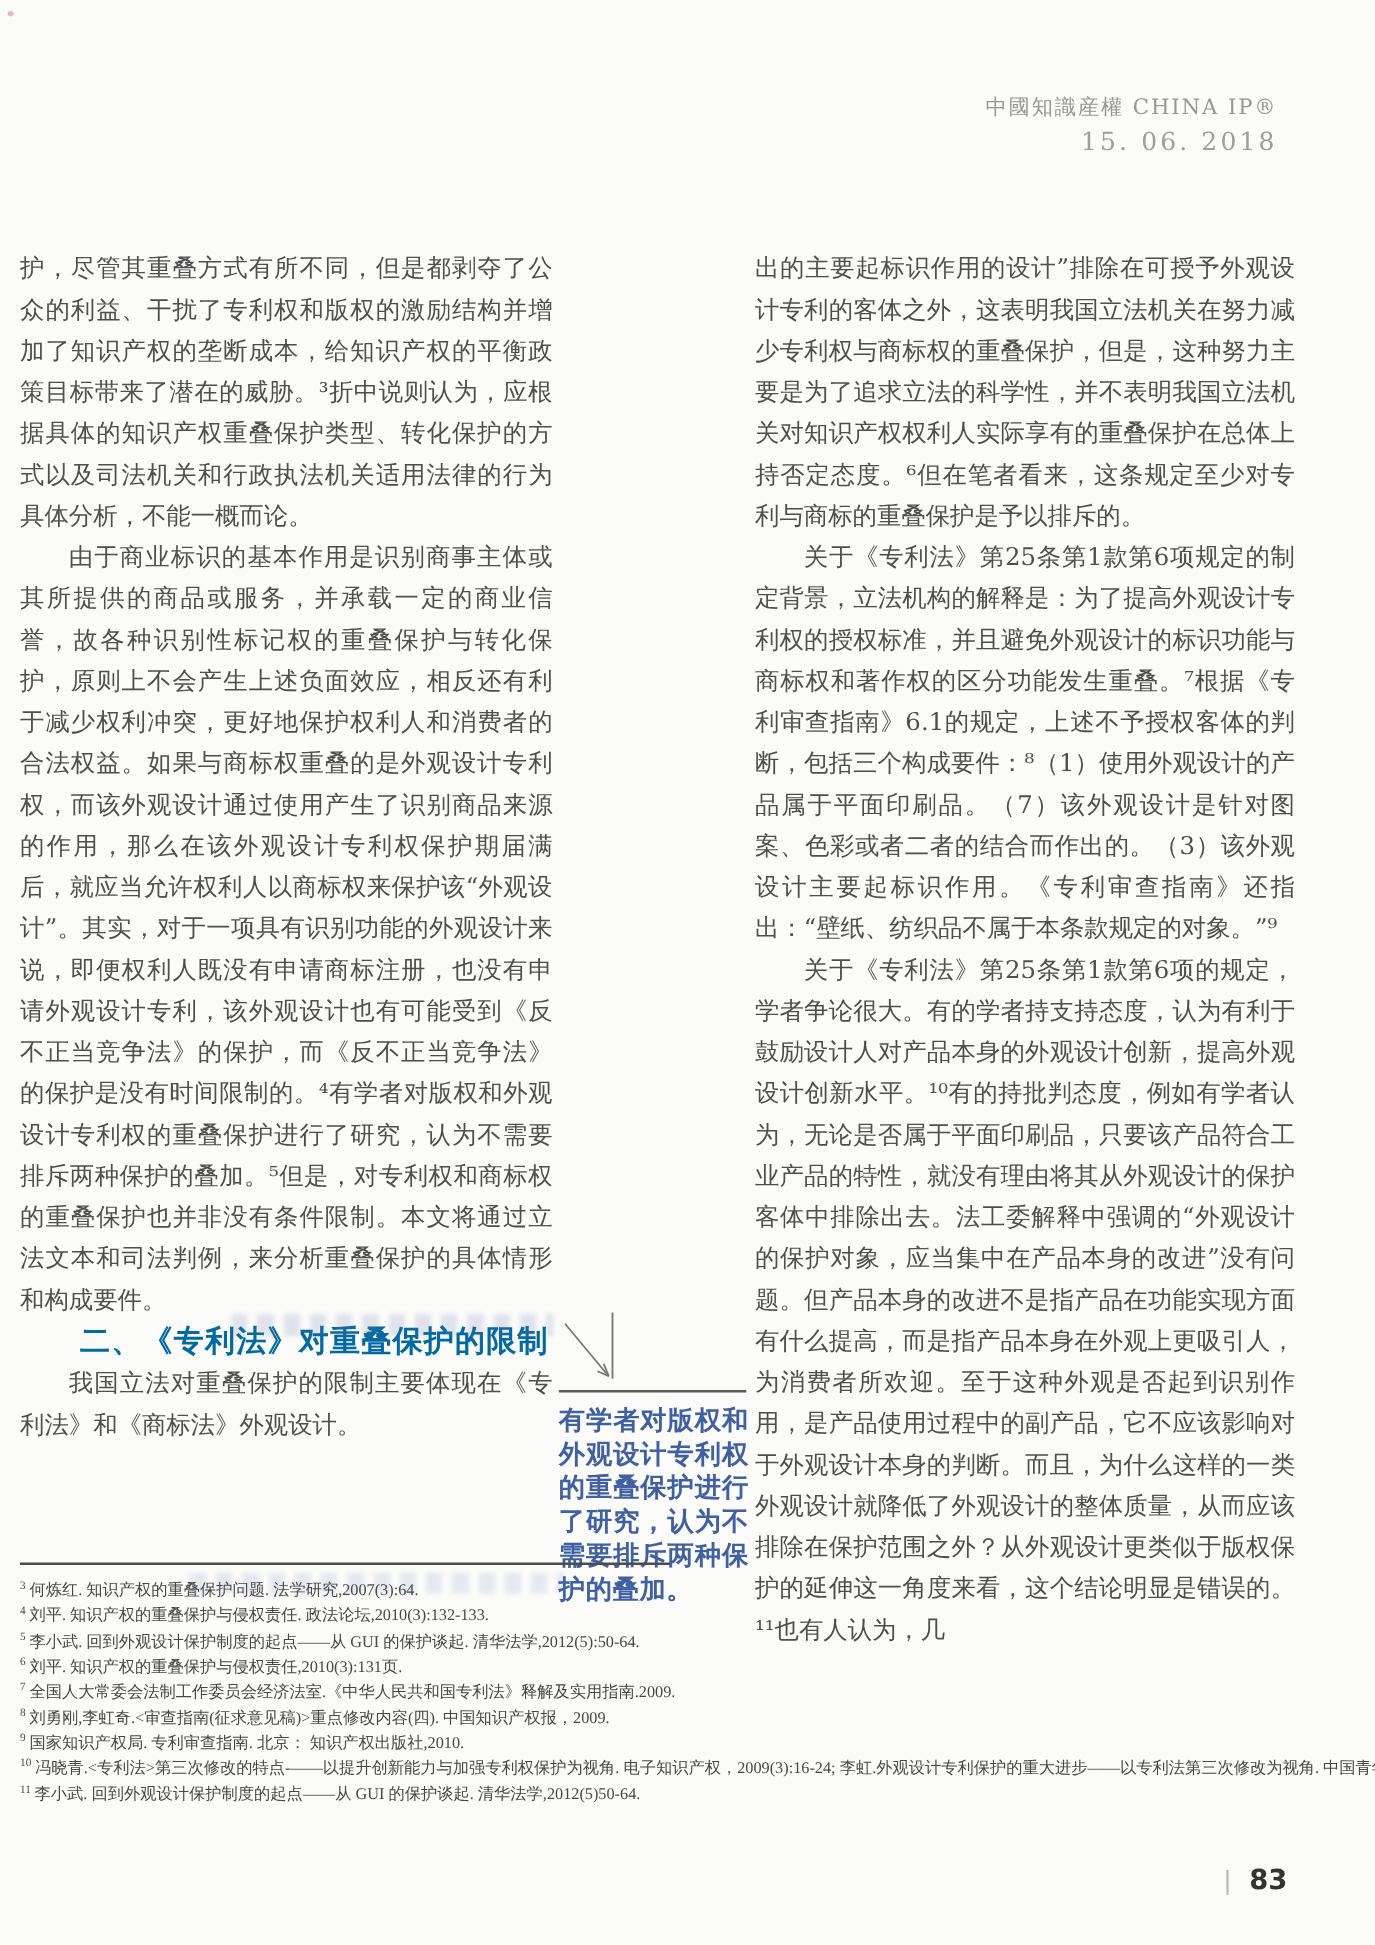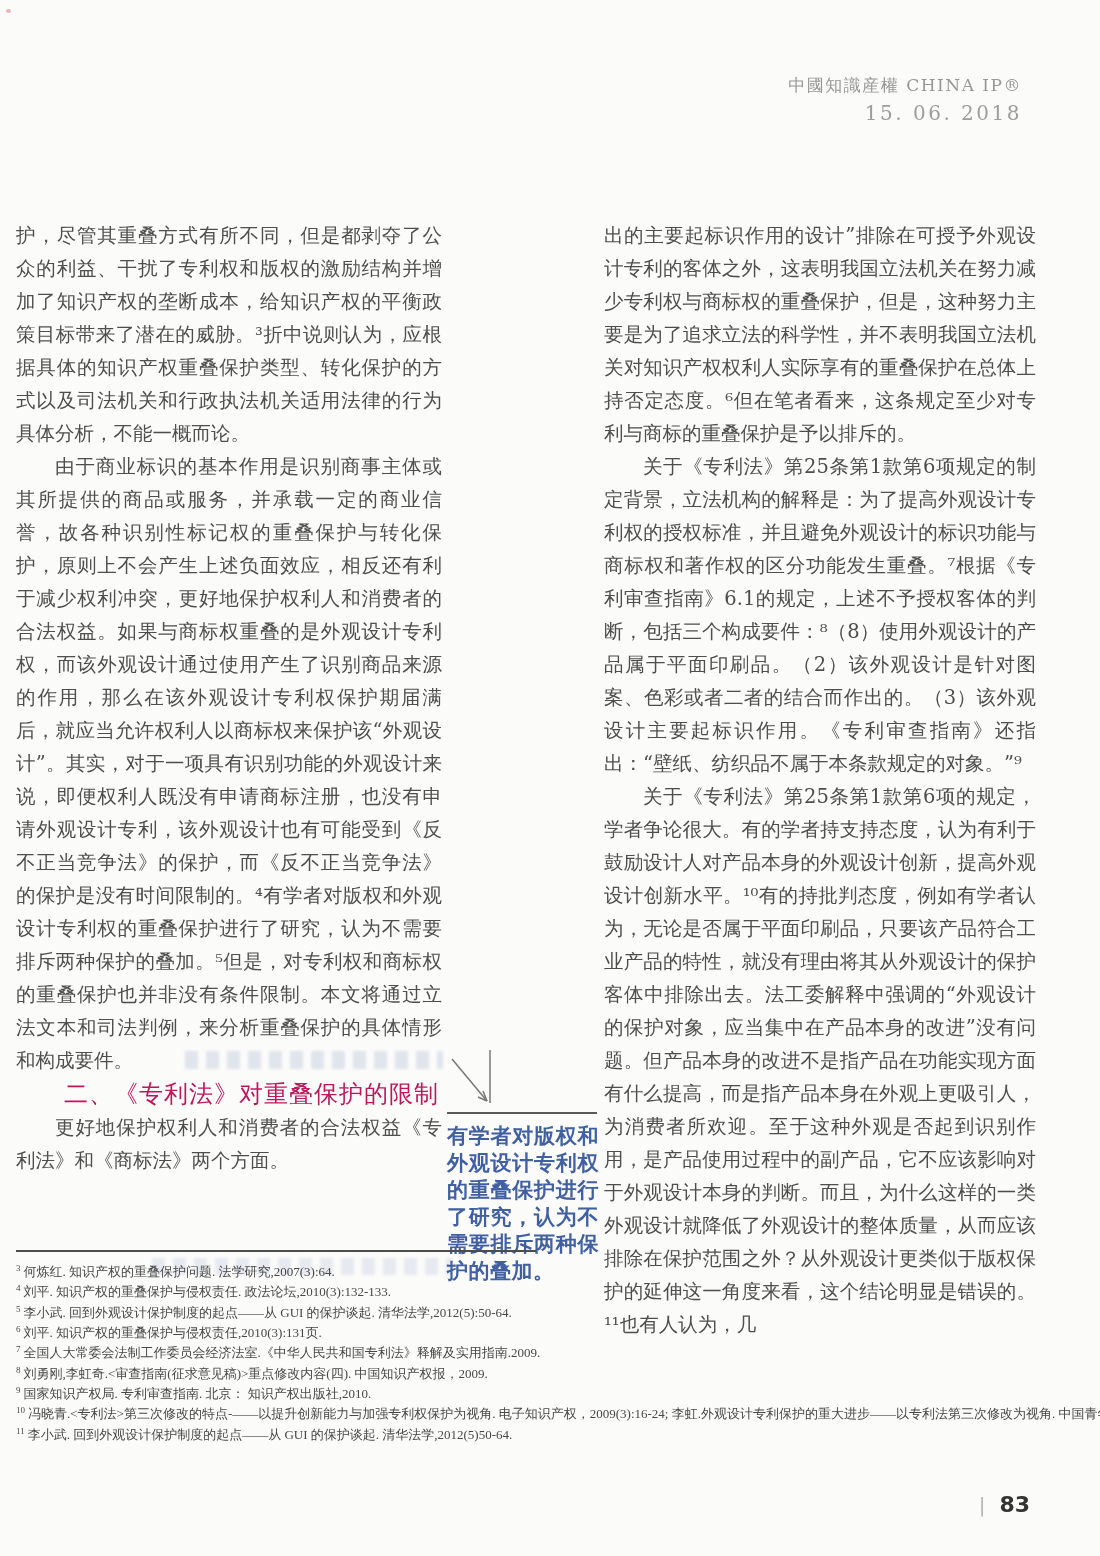--- a/index.html
+++ b/index.html
@@ -8,32 +8,32 @@
     background:#fbfbfa; overflow:hidden;
     font-family:"DejaVu Serif","Liberation Serif",serif;
   }
   
   .mag-header { position:absolute; top:74px; right:78px; text-align:right; }
   .mag-title { font-size:17px; color:#979797; letter-spacing:1.5px; }
   .issue-date { font-size:20px; color:#9d9d9d; letter-spacing:2.5px; margin-top:4px; }
 
   
   .col {
-    position:absolute; top:219px;
+    position:absolute; top:198px;
     font-size:19.5px; line-height:33px; color:#4e4e4e;
     text-align:justify; text-justify:inter-character;
   }
   .col-left  { left:16px;  width:426px; }
   .col-right { left:604px; width:432px; }
   .col p { margin:0; text-indent:2em; }
   .col p.noindent { text-indent:0; }
   .col sup, .fn sup { font-size:11px; }
   .section-heading {
     font-family:"DejaVu Sans","Liberation Sans",sans-serif;
-    font-weight:normal; font-size:24px; line-height:34px; color:#be185d;
+    font-weight:bold; font-size:24px; line-height:34px; color:#0369a1;
     letter-spacing:1px; margin:42px 0 10px 0; text-indent:0; text-align:left;
   }
 
   
   .pull-quote { position:absolute; left:447px; top:1045px; width:152px; }
   .pq-graphic { display:block; }
   .pq-text {
     margin-top:8px;
     font-family:"DejaVu Sans","Liberation Sans",sans-serif;
     font-weight:bold; font-size:21px; line-height:27px; color:#4160a2;
@@ -72,26 +72,26 @@
 
   <div class="mag-header">
     <div class="mag-title">中國知識産權 CHINA IP®</div>
     <div class="issue-date">15. 06. 2018</div>
   </div>
 
   <div class="col col-left">
     <p class="noindent">护，尽管其重叠方式有所不同，但是都剥夺了公众的利益、干扰了专利权和版权的激励结构并增加了知识产权的垄断成本，给知识产权的平衡政策目标带来了潜在的威胁。³折中说则认为，应根据具体的知识产权重叠保护类型、转化保护的方式以及司法机关和行政执法机关适用法律的行为具体分析，不能一概而论。</p>
     <p>由于商业标识的基本作用是识别商事主体或其所提供的商品或服务，并承载一定的商业信誉，故各种识别性标记权的重叠保护与转化保护，原则上不会产生上述负面效应，相反还有利于减少权利冲突，更好地保护权利人和消费者的合法权益。如果与商标权重叠的是外观设计专利权，而该外观设计通过使用产生了识别商品来源的作用，那么在该外观设计专利权保护期届满后，就应当允许权利人以商标权来保护该“外观设计”。其实，对于一项具有识别功能的外观设计来说，即便权利人既没有申请商标注册，也没有申请外观设计专利，该外观设计也有可能受到《反不正当竞争法》的保护，而《反不正当竞争法》的保护是没有时间限制的。⁴有学者对版权和外观设计专利权的重叠保护进行了研究，认为不需要排斥两种保护的叠加。⁵但是，对专利权和商标权的重叠保护也并非没有条件限制。本文将通过立法文本和司法判例，来分析重叠保护的具体情形和构成要件。</p>
     <p class="section-heading">二、《专利法》对重叠保护的限制</p>
-    <p>更好地保护权利人和消费者的合法权益《专利法》和《商标法》两个方面。</p>
+    <p>我国立法对重叠保护的限制主要体现在《专利法》和《商标法》外观设计。</p>
   </div>
 
   <div class="col col-right">
     <p class="noindent">出的主要起标识作用的设计”排除在可授予外观设计专利的客体之外，这表明我国立法机关在努力减少专利权与商标权的重叠保护，但是，这种努力主要是为了追求立法的科学性，并不表明我国立法机关对知识产权权利人实际享有的重叠保护在总体上持否定态度。⁶但在笔者看来，这条规定至少对专利与商标的重叠保护是予以排斥的。</p>
-    <p>关于《专利法》第25条第1款第6项规定的制定背景，立法机构的解释是：为了提高外观设计专利权的授权标准，并且避免外观设计的标识功能与商标权和著作权的区分功能发生重叠。⁷根据《专利审查指南》6.1的规定，上述不予授权客体的判断，包括三个构成要件：⁸（8）使用外观设计的产品属于平面印刷品。（2）该外观设计是针对图案、色彩或者二者的结合而作出的。（3）该外观设计主要起标识作用。《专利审查指南》还指出：“壁纸、纺织品不属于本条款规定的对象。”⁹</p>
+    <p>关于《专利法》第25条第1款第6项规定的制定背景，立法机构的解释是：为了提高外观设计专利权的授权标准，并且避免外观设计的标识功能与商标权和著作权的区分功能发生重叠。⁷根据《专利审查指南》6.1的规定，上述不予授权客体的判断，包括三个构成要件：⁸（1）使用外观设计的产品属于平面印刷品。（7）该外观设计是针对图案、色彩或者二者的结合而作出的。（3）该外观设计主要起标识作用。《专利审查指南》还指出：“壁纸、纺织品不属于本条款规定的对象。”⁹</p>
     <p>关于《专利法》第25条第1款第6项的规定，学者争论很大。有的学者持支持态度，认为有利于鼓励设计人对产品本身的外观设计创新，提高外观设计创新水平。¹⁰有的持批判态度，例如有学者认为，无论是否属于平面印刷品，只要该产品符合工业产品的特性，就没有理由将其从外观设计的保护客体中排除出去。法工委解释中强调的“外观设计的保护对象，应当集中在产品本身的改进”没有问题。但产品本身的改进不是指产品在功能实现方面有什么提高，而是指产品本身在外观上更吸引人，为消费者所欢迎。至于这种外观是否起到识别作用，是产品使用过程中的副产品，它不应该影响对于外观设计本身的判断。而且，为什么这样的一类外观设计就降低了外观设计的整体质量，从而应该排除在保护范围之外？从外观设计更类似于版权保护的延伸这一角度来看，这个结论明显是错误的。¹¹也有人认为，几</p>
   </div>
 
   <div class="ghost ghost-1"></div>
   <div class="ghost ghost-2"></div>
 
   <div class="pull-quote">
     <svg class="pq-graphic" width="152" height="70" viewBox="0 0 152 70">
       <line x1="43" y1="5" x2="43" y2="58" stroke="#787878" stroke-width="1.5"></line>
       <line x1="5" y1="14" x2="40" y2="56" stroke="#787878" stroke-width="1.5"></line>

